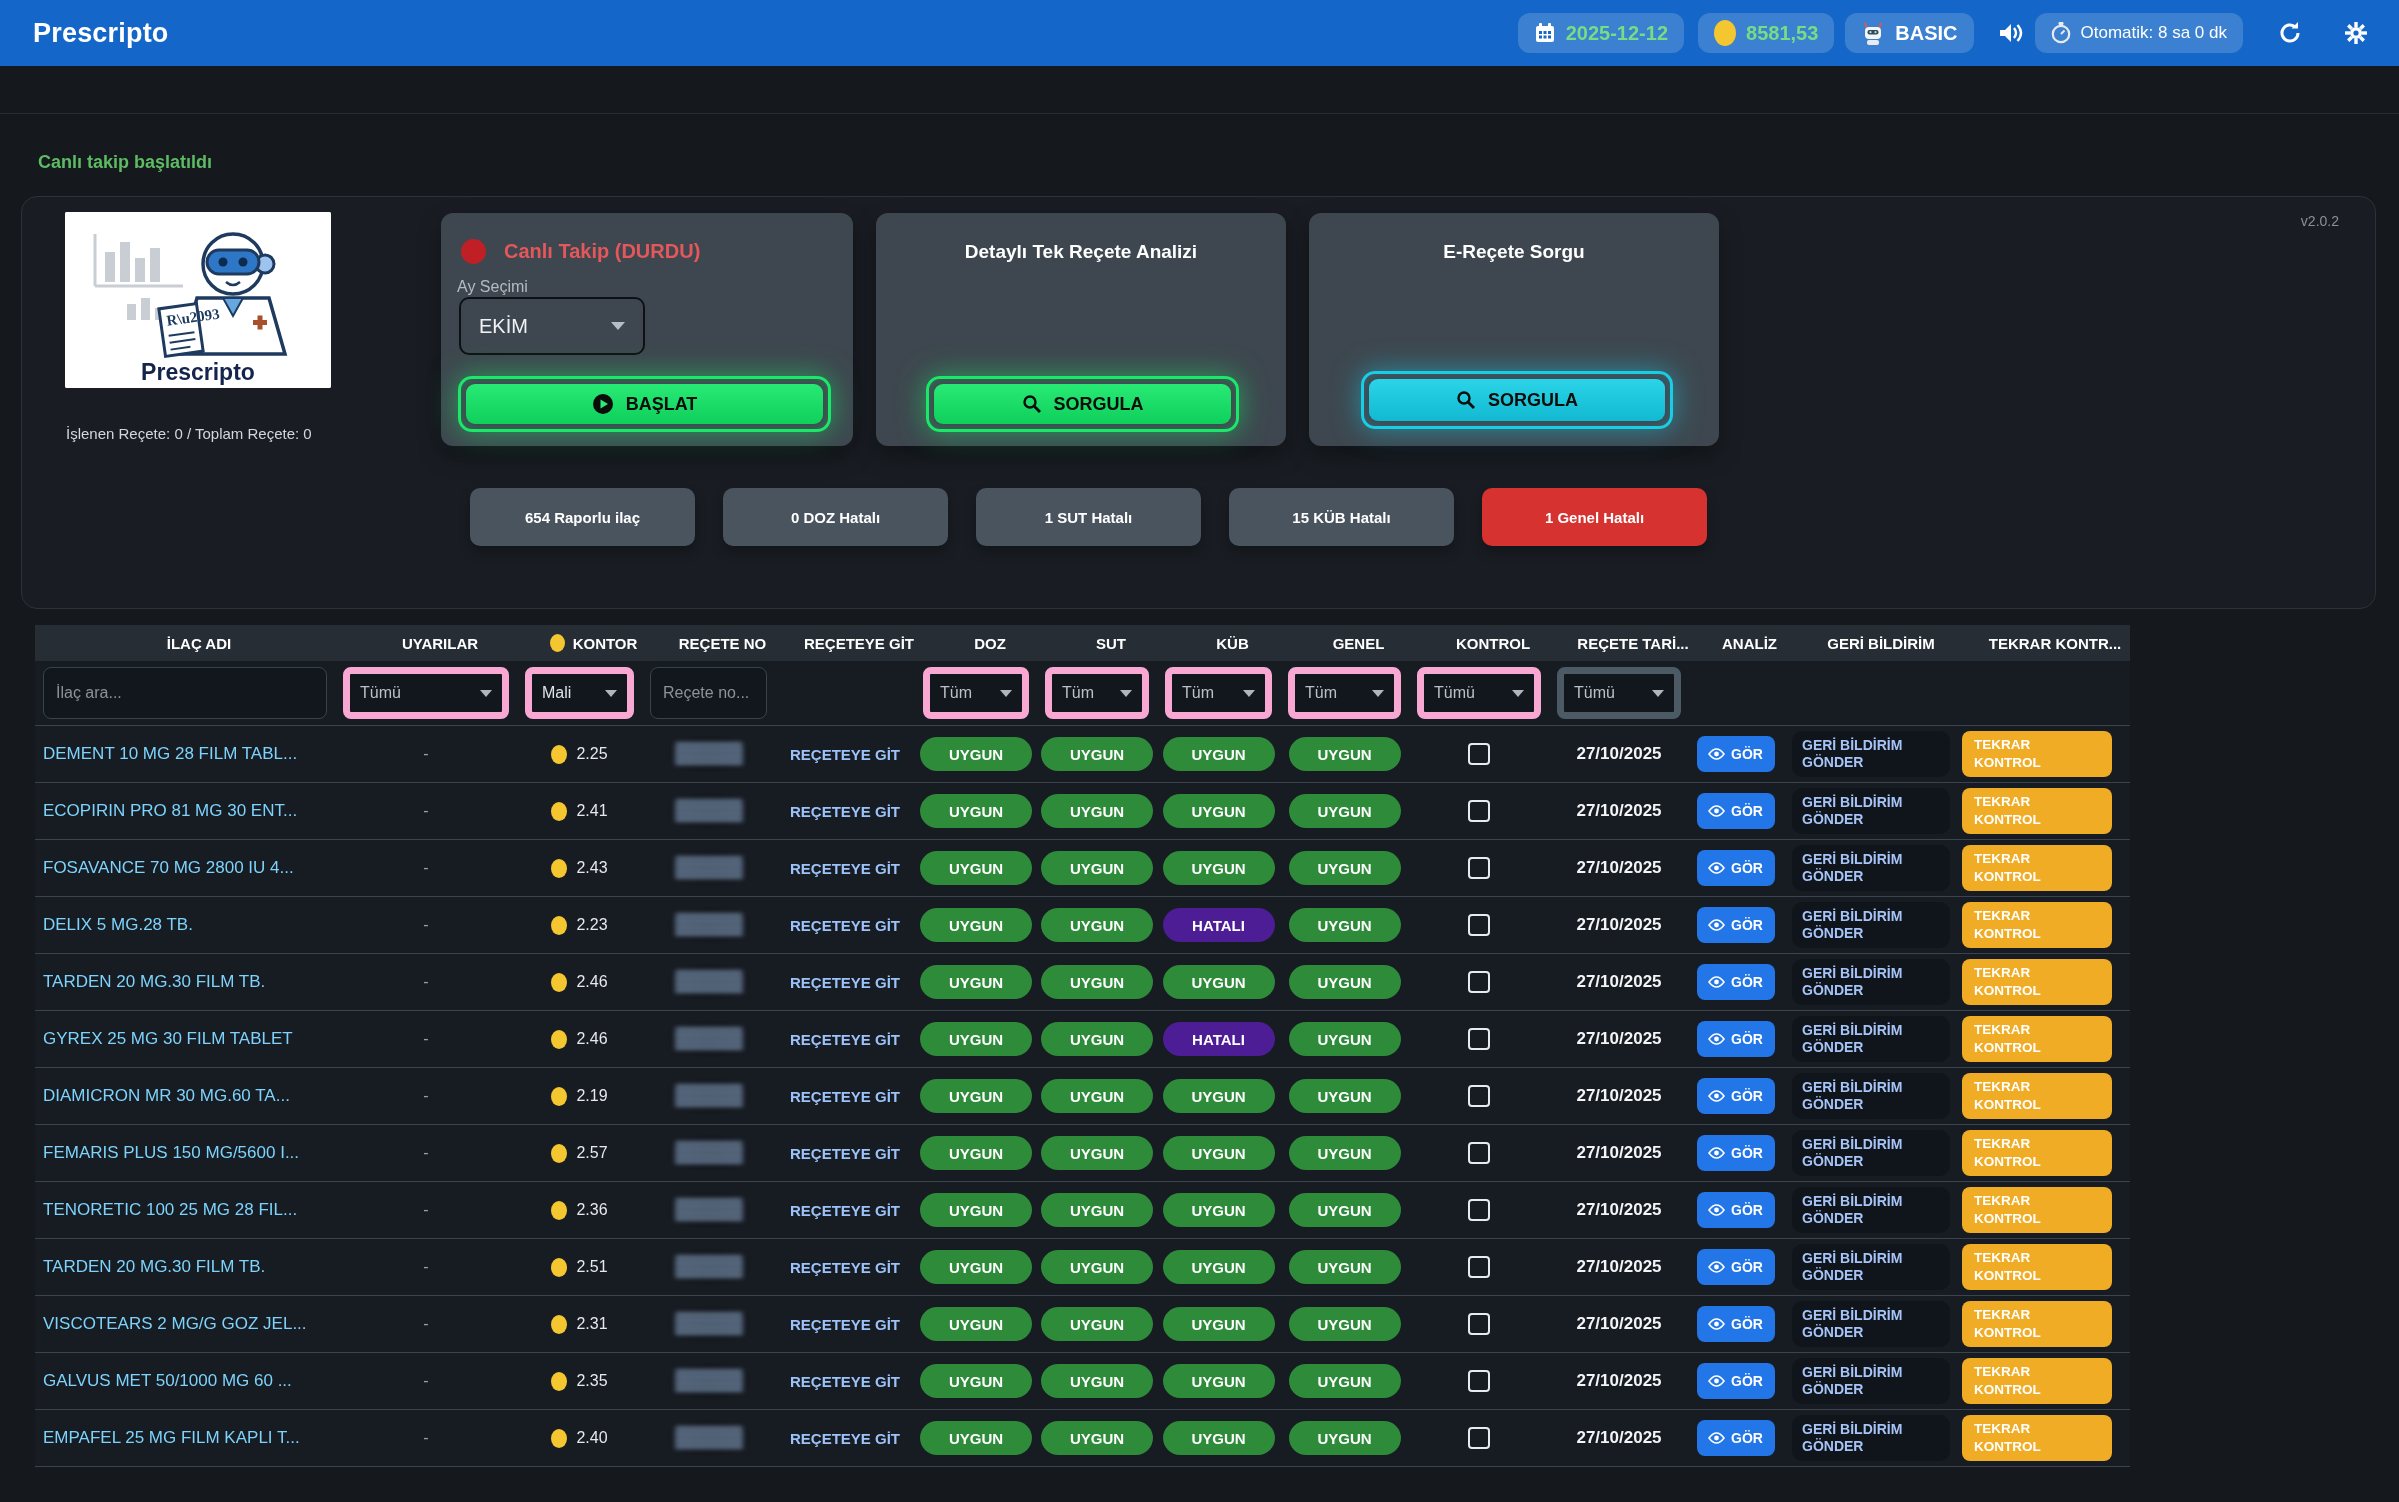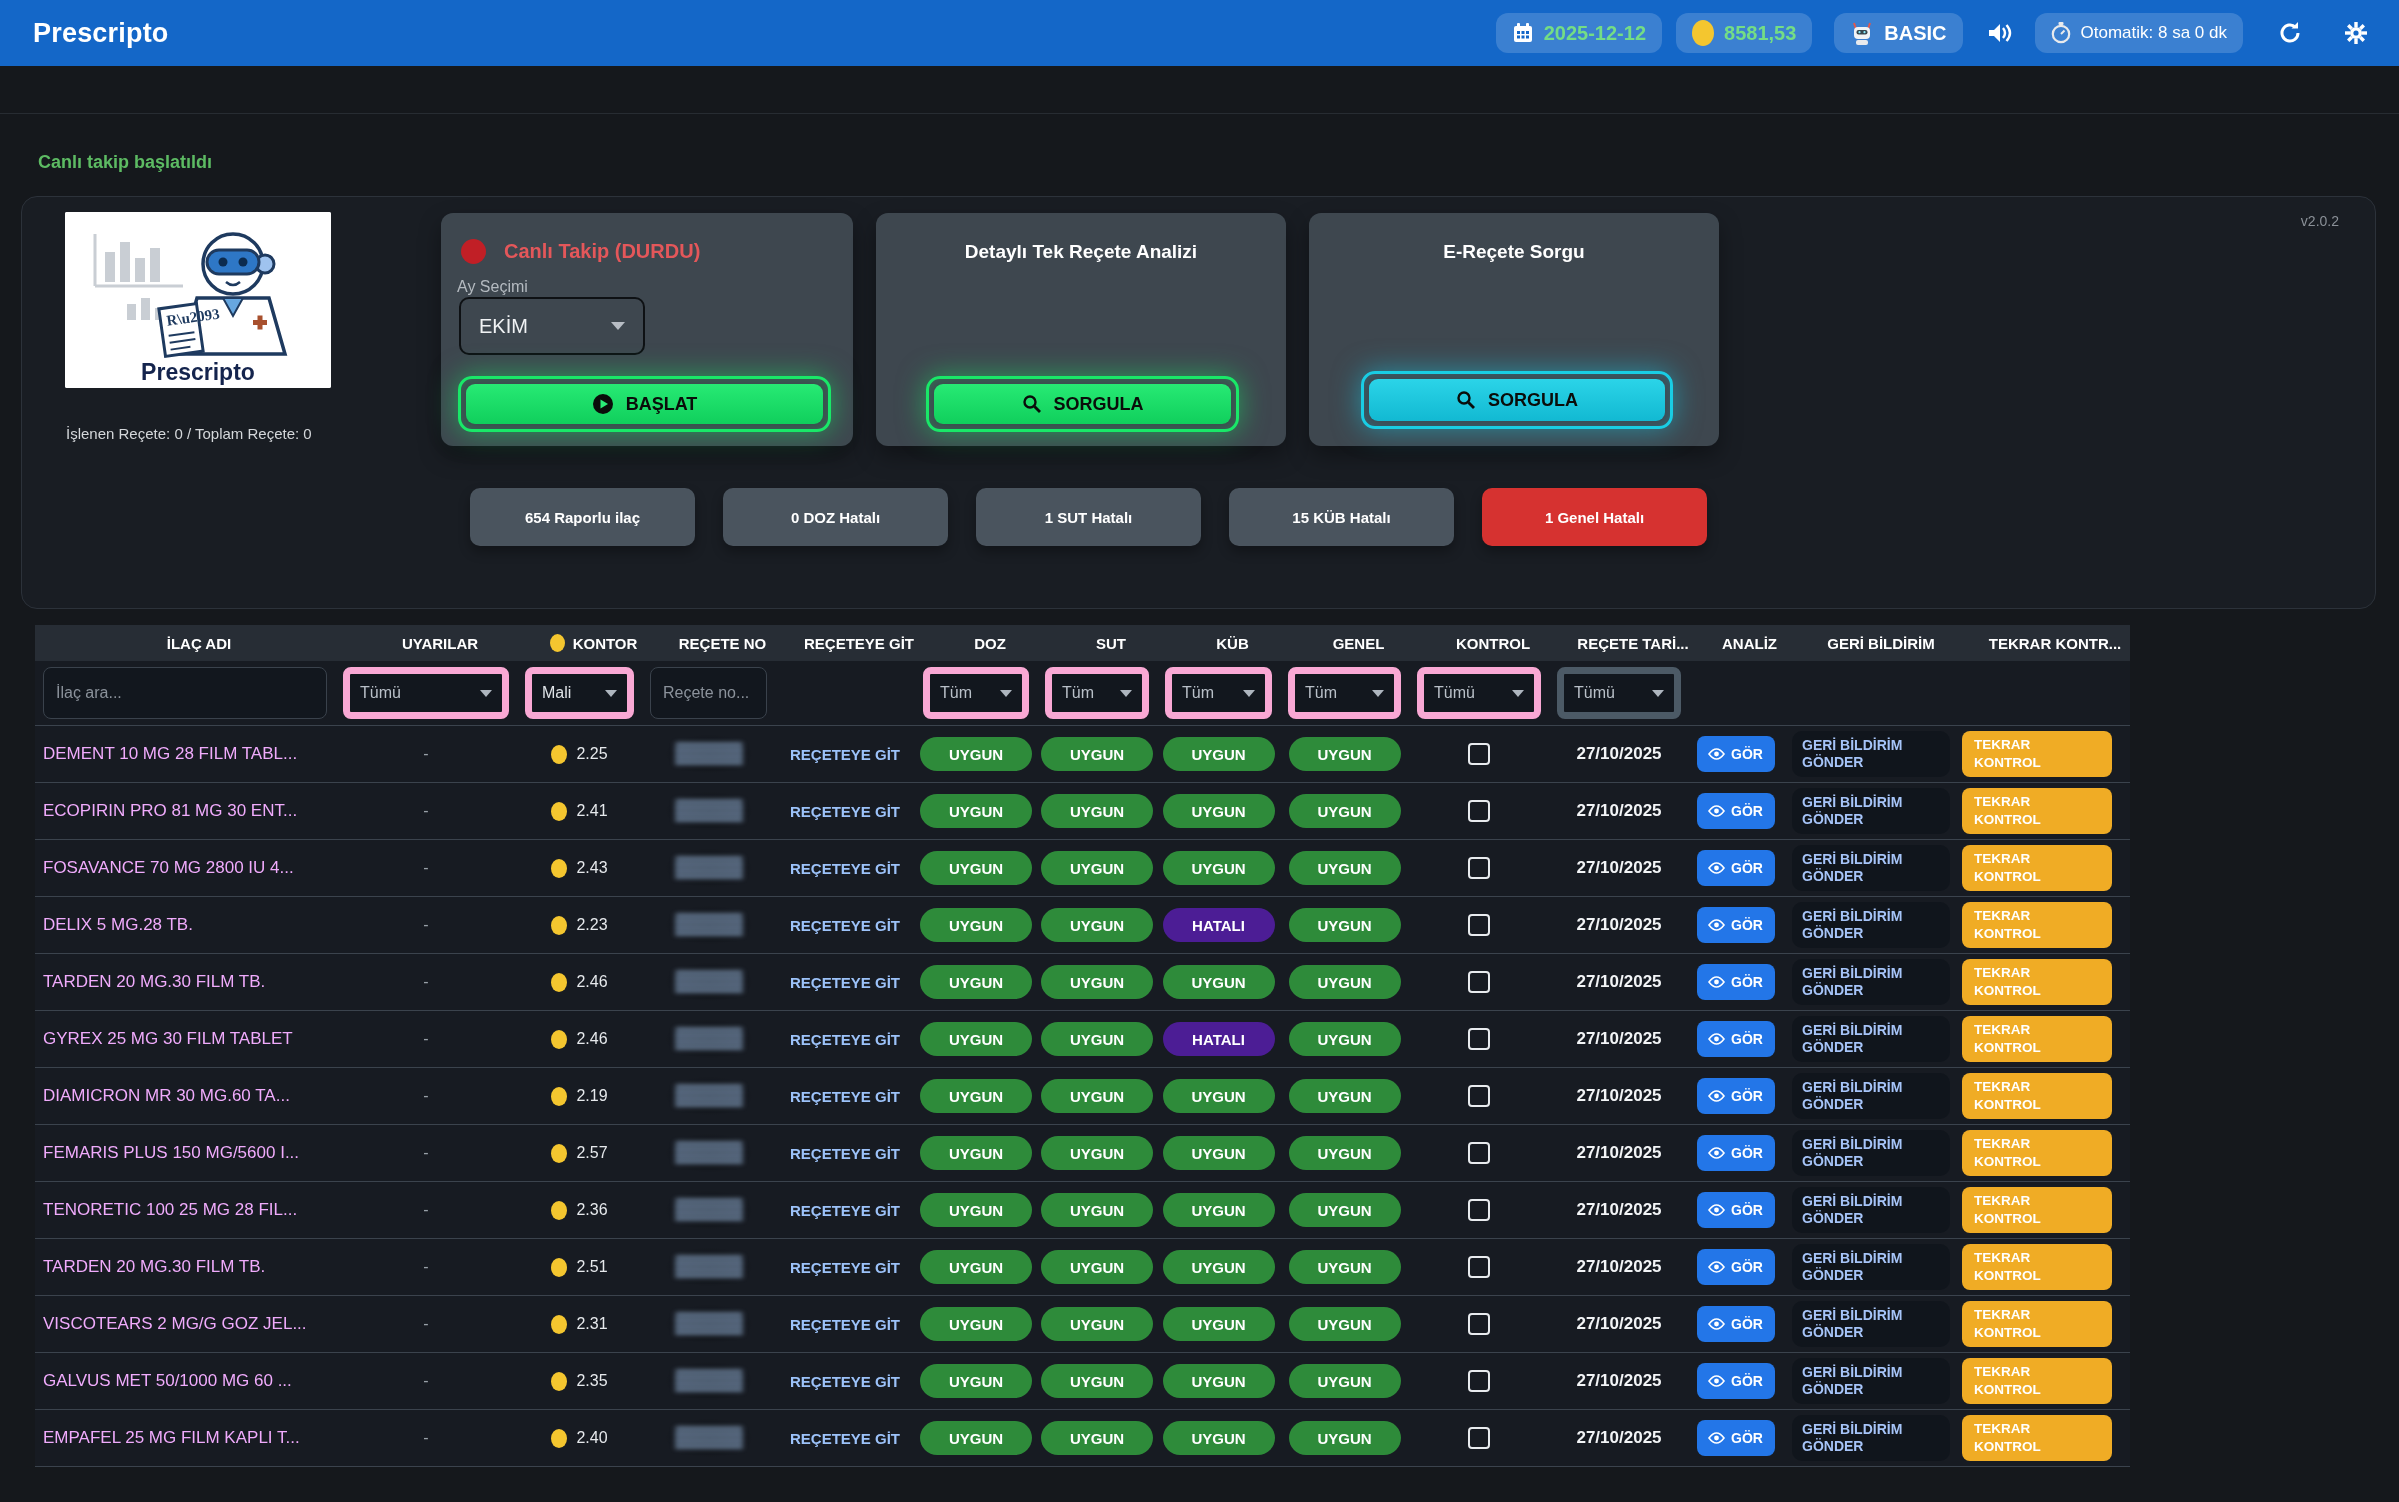--- a/index.html
+++ b/index.html
@@ -4,21 +4,21 @@
 <style>
   * { margin:0; padding:0; box-sizing:border-box; }
   html,body { width:2399px; height:1502px; background:#15181c; font-family:"Liberation Sans","DejaVu Sans",sans-serif; overflow:hidden; position:relative; }
 
   
   .navbar { position:absolute; top:0; left:0; width:2399px; height:66px; background:#1467c8; display:flex; align-items:center; }
   .brand { color:#fff; font-size:27px; font-weight:700; margin-left:33px; letter-spacing:.2px; }
   .nav-right { margin-left:auto; display:flex; align-items:center; padding-right:30px; }
   .badge { height:40px; border-radius:12px; background:rgba(255,255,255,.17); display:flex; align-items:center; padding:0 16px; gap:10px; font-size:20px; font-weight:600; color:#fff; }
   .badge.green-text span { color:#74dd85; }
-  .gap14{margin-left:14px}.gap22{margin-left:22px}.gap24{margin-left:24px}.gap34{margin-left:34px}.gap40{margin-left:40px}
+  .gap14{margin-left:14px}.gap22{margin-left:11px}.gap24{margin-left:24px}.gap34{margin-left:34px}.gap40{margin-left:40px}
   .navicon { color:#fff; font-size:26px; line-height:1; display:flex; align-items:center; }
   .coin { width:22px; height:26px; border-radius:50%; background:#f4c62f; }
   .subline { position:absolute; top:113px; left:0; width:2399px; height:1px; background:#272c32; }
 
   
   .status-text { position:absolute; left:38px; top:152px; color:#5dbb63; font-size:18px; font-weight:700; }
 
   
   .panel { position:absolute; left:21px; top:196px; width:2355px; height:413px; background:#191d23; border:1px solid #2c323a; border-radius:16px; }
   .version { position:absolute; top:16px; right:36px; color:#8a9097; font-size:14px; }
@@ -59,21 +59,21 @@
   .kontor-dot { width:15px; height:18px; border-radius:50%; background:#f4c62f; flex:none; }
   .frow { height:64px; }
   .fin { height:52px; margin:6px 8px; width:calc(100% - 16px); background:#12171e; border:1px solid #3a424c; border-radius:8px; color:#c6ccd3; font-size:16px; padding:0 12px; outline:none; }
   .fin::placeholder { color:#8b929b; }
   .fsel { height:52px; margin:6px 8px; width:calc(100% - 16px); background:#12171e; border:7px solid #f9a8d4; border-radius:8px; color:#b9c0c8; font-size:16px; display:flex; align-items:center; justify-content:space-between; padding:12px 10px; cursor:pointer; overflow:hidden; white-space:nowrap; }
   .fsel.lightb { border-color:#4c5a66; }
   .fsel .caret { border-top-color:#aeb6bf; border-left-width:6px; border-right-width:6px; border-top-width:7px; flex:none; margin-left:4px; }
 
   .trow { height:57px; border-top:1px solid #3b434d; }
   .cell { display:flex; align-items:center; justify-content:center; overflow:hidden; }
-  .c-name { justify-content:flex-start; padding-left:8px; color:#f0abfc; font-size:17px; white-space:nowrap; }
+  .c-name { justify-content:flex-start; padding-left:8px; color:#7dd3fc; font-size:17px; white-space:nowrap; }
   .c-dash { color:#98a0a8; font-size:16px; }
   .c-kontor { gap:9px; color:#e6e9ec; font-size:16px; }
   .kdot { width:16px; height:19px; border-radius:50%; background:#f4c62f; flex:none; }
   .blurwrap { width:90px; height:40px; border-radius:20px; background:radial-gradient(ellipse at center, rgba(0,0,0,.45), rgba(0,0,0,0) 70%); display:flex; align-items:center; justify-content:center; }
   .blurline { width:68px; height:22px; border-radius:3px; background:repeating-linear-gradient(180deg, rgba(160,190,225,.85) 0 3px, rgba(50,70,100,.25) 3px 6px); filter:blur(2.5px); }
   .rlink { color:#9cc2f9; font-size:15px; font-weight:600; cursor:pointer; white-space:nowrap; }
   .pill { width:112px; height:34px; border-radius:17px; color:#fff; font-size:15px; font-weight:700; display:flex; align-items:center; justify-content:center; cursor:default; }
   .pill.green { background:#2e8b3a; }
   .pill.red { background:#4c1d95; }
   .cb { width:22px; height:22px; border:2px solid #e8ebee; border-radius:4px; background:transparent; cursor:pointer; }

